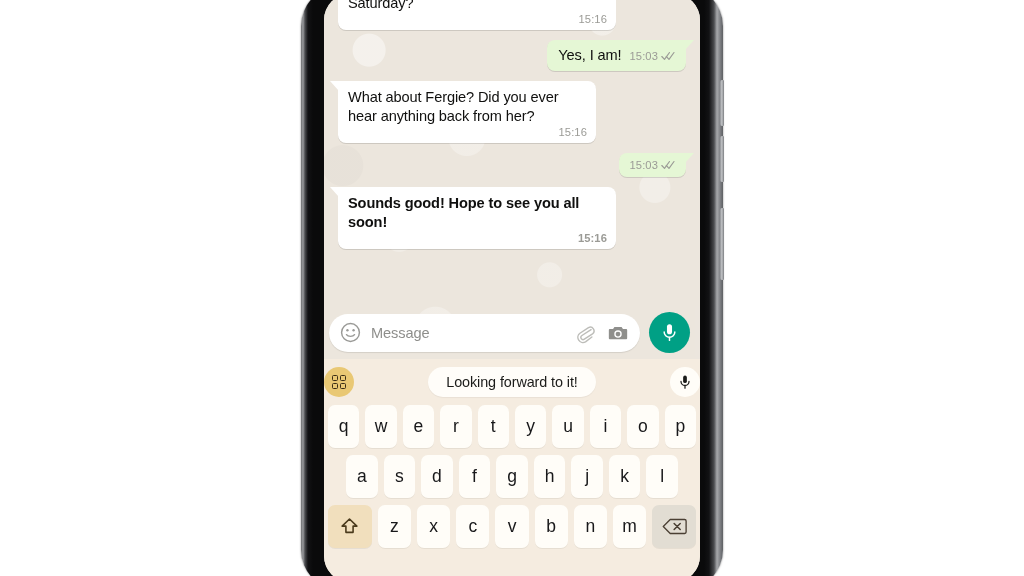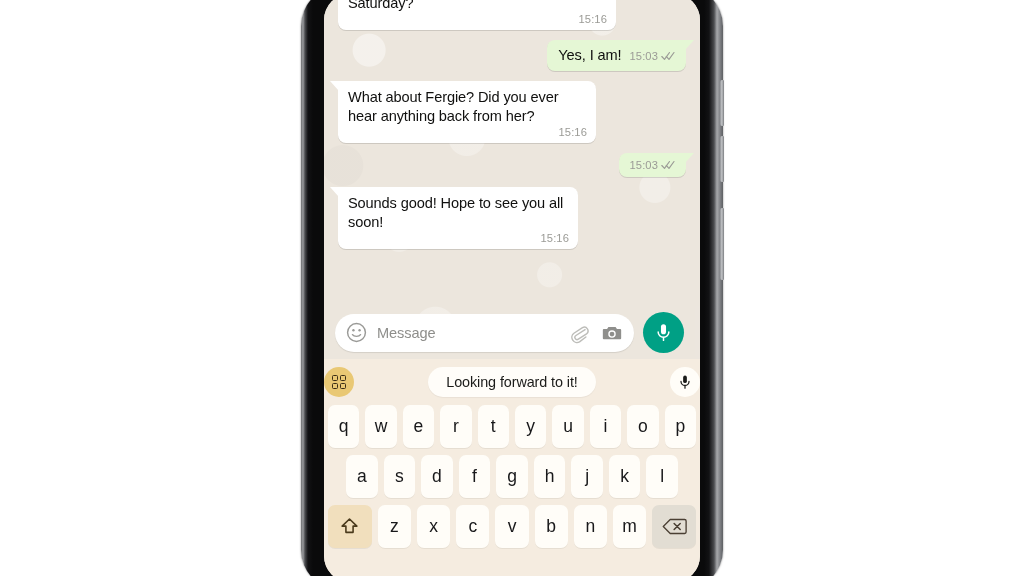--- a/index.html
+++ b/index.html
@@ -124,21 +124,21 @@
 
   .ticks { width:15px; height:10px; display:block; }
 
   
   #input-bar {
     position: absolute;
     left: 0; right: 5px; top: 312px;
     height: 53px;
     display: flex;
     align-items: center;
-    padding: 0 11px;
+    padding: 0 5px;
     box-sizing: border-box;
     background: #ece6dd;
     background-image: radial-gradient(circle at 30% 40%, rgba(255,255,255,.30) 0 20px, transparent 21px);
     justify-content: center;
   }
   #message-field {
     flex: 1;
     height: 38px;
     background: #ffffff;
     border-radius: 19px;
@@ -290,21 +290,21 @@
             <span class="bubble-time">15:03</span>
             <svg class="ticks" viewBox="0 0 18 12">
               <path d="M1 6.6 L4.2 10 L10.2 1.8" fill="none" stroke="#9b9b96" stroke-width="1.4" stroke-linecap="round" stroke-linejoin="round"></path>
               <path d="M6.4 6.6 L9.6 10 L15.6 1.8" fill="none" stroke="#9b9b96" stroke-width="1.4" stroke-linecap="round" stroke-linejoin="round"></path>
             </svg>
           </div>
         </div>
       </div>
 
       <div class="msg-row incoming">
-        <div class="bubble in" style="width:240px;">
+        <div class="bubble in" style="width:278px;font-weight:bold;">
           <div class="bubble-text">Sounds good! Hope to see you all soon!</div>
           <div class="bubble-meta">
             <span class="bubble-time">15:16</span>
           </div>
         </div>
       </div>
 
     </div>
 
     <div id="input-bar">

